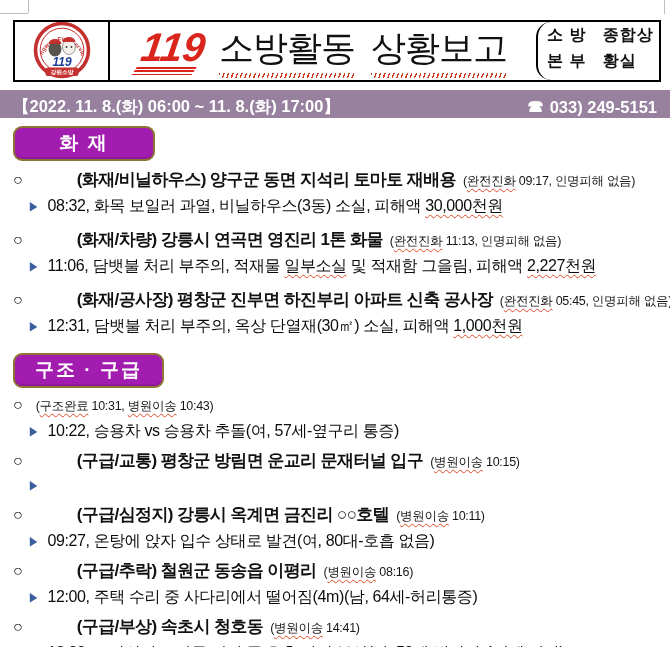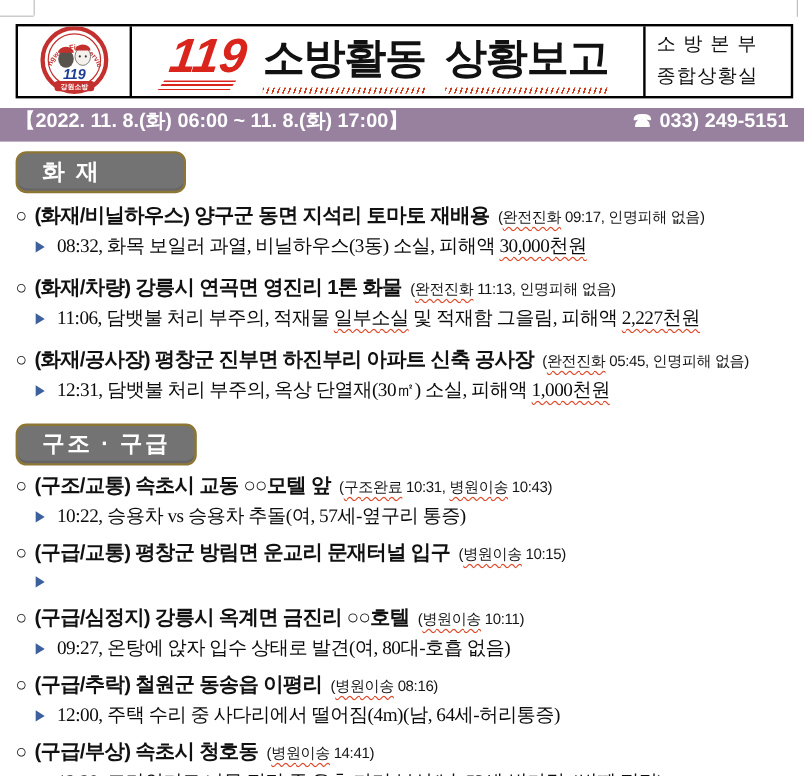--- a/index.html
+++ b/index.html
@@ -11,55 +11,55 @@
   .art{position:absolute;background:#bfbfbf;}
   .art-h{left:0;top:13px;width:28px;height:1px;}
   .art-v1{left:28px;top:0;width:1px;height:13px;}
   .art-v2{left:664px;top:0;width:1px;height:14px;}
 
   
   .hdr{position:absolute;left:13px;top:20px;right:9px;height:62px;
        border:2px solid #000;display:flex;box-sizing:border-box;background:#fff;}
   .logo-cell{width:93px;border-right:2px solid #000;display:flex;align-items:center;justify-content:center;}
   .title-cell{flex:1;display:flex;align-items:center;justify-content:center;gap:8px;}
-  .office-cell{width:112px;border-left:2px solid #000;display:flex;flex-direction:column;
-       justify-content:center;padding-left:9px;font-weight:400;font-size:16px;line-height:1.6;letter-spacing:1px;}
+  .office-cell{width:112px;border-left:2px solid #000;display:flex;flex-direction:row;
+       justify-content:center;padding-left:9px;font-weight:700;font-size:16px;line-height:1.6;letter-spacing:1px;border-radius:15px;}
 
   .brand{position:relative;color:#da251c;font-weight:900;font-style:italic;
          font-size:40px;line-height:1;transform:skewX(-8deg);padding:0 6px 8px 2px;}
   .speed{position:absolute;left:-2px;right:14px;bottom:0;height:8px;transform:skewX(-28deg);
          background:repeating-linear-gradient(to bottom,#da251c 0 1.6px,transparent 1.6px 3.4px);}
-  .doc-title{font-size:35px;font-weight:700;letter-spacing:-1px;display:flex;gap:16px;white-space:nowrap;}
+  .doc-title{font-size:35px;font-weight:400;letter-spacing:-1px;display:flex;gap:16px;white-space:nowrap;}
   .hatch{padding-bottom:6px;
          background:repeating-linear-gradient(110deg,#cf3a1a 0,#cf3a1a 1.3px,transparent 1.3px,transparent 4.2px) no-repeat bottom/100% 5px;}
 
   
   .info-bar{position:absolute;left:0;right:0;top:90px;height:28px;background:#97819f;
-       color:#fff;display:flex;align-items:flex-start;justify-content:space-between;
+       color:#fff;display:flex;align-items:flex-end;justify-content:space-between;
        padding:0 13px;font-weight:700;font-size:16.5px;box-sizing:border-box;white-space:nowrap;}
   .phone-wrap{display:flex;align-items:center;gap:6px;}
 
   
   .content{position:absolute;top:122px;left:13px;right:6px;}
-  .badge{display:inline-block;min-width:142px;box-sizing:border-box;text-align:left;
-         background:#737373;border:2px solid #8d7634;border-radius:9px;color:#fff;
+  .badge{display:inline-block;min-width:142px;box-sizing:border-box;text-align:center;
+         background:#a21caf;border:2px solid #8d7634;border-radius:9px;color:#fff;
          font-weight:800;font-size:19px;padding:2px 20px 3px;letter-spacing:2px;
          box-shadow:inset 0 -2px rgba(0,0,0,.12);}
   .section{margin-top:14px;}
   .section.first{margin-top:4px;}
   .item{margin-top:7px;}
   .sec-rescue .item{margin-top:5px;}
   .sec-fire .item + .item, .sec-fire .item.sp{margin-top:9px;}
   .t-line{display:flex;align-items:baseline;line-height:24px;white-space:nowrap;}
   .bullet{font-size:16px;font-weight:900;margin-right:6px;flex:none;}
-  .ititle{font-size:17px;font-weight:800;letter-spacing:-0.6px;}
+  .ititle{font-size:17px;font-weight:800;letter-spacing:-0.6px;margin-left:48px;}
   .ann{font-size:12.5px;margin-left:7px;color:#151515;letter-spacing:-0.3px;font-weight:400;}
   .d-line{display:flex;align-items:baseline;line-height:23px;padding-left:15px;white-space:nowrap;margin-top:1px;}
   .marker{color:#3c5f9e;font-size:11.5px;margin-right:8px;flex:none;}
-  .det{font-family:Liberation Serif, serif;font-size:16px;letter-spacing:-0.4px;color:#0c0c0c;}
+  .det{font-family:Liberation Sans, sans-serif;font-size:16px;letter-spacing:-0.4px;color:#0c0c0c;}
   .sq{text-decoration-line:underline;text-decoration-style:wavy;
       text-decoration-color:#e04a2a;text-decoration-thickness:1px;text-underline-offset:3px;}
 </style>
 </head>
 <body>
 
 <div class="art art-h"></div>
 <div class="art art-v1"></div>
 <div class="art art-v2"></div>
 
@@ -148,21 +148,20 @@
       </div>
     </div>
   </div>
 
   <div class="section sec-rescue">
     <span class="badge">구조 · 구급</span>
 
     <div class="item">
       <div class="t-line">
         <span class="bullet">○</span>
-        <span class="ititle">(구조/교통) 속초시 교동 ○○모텔 앞</span>
         <span class="ann"><span>(</span><span class="sq">구조완료</span><span> 10:31, </span><span class="sq">병원이송</span><span> 10:43)</span></span>
       </div>
       <div class="d-line">
         <span class="marker">▶</span>
         <span class="det"><span>10:22, 승용차 vs 승용차 추돌(여, 57세-옆구리 통증)</span><span></span><span></span><span></span></span>
       </div>
     </div>
 
     <div class="item">
       <div class="t-line">

